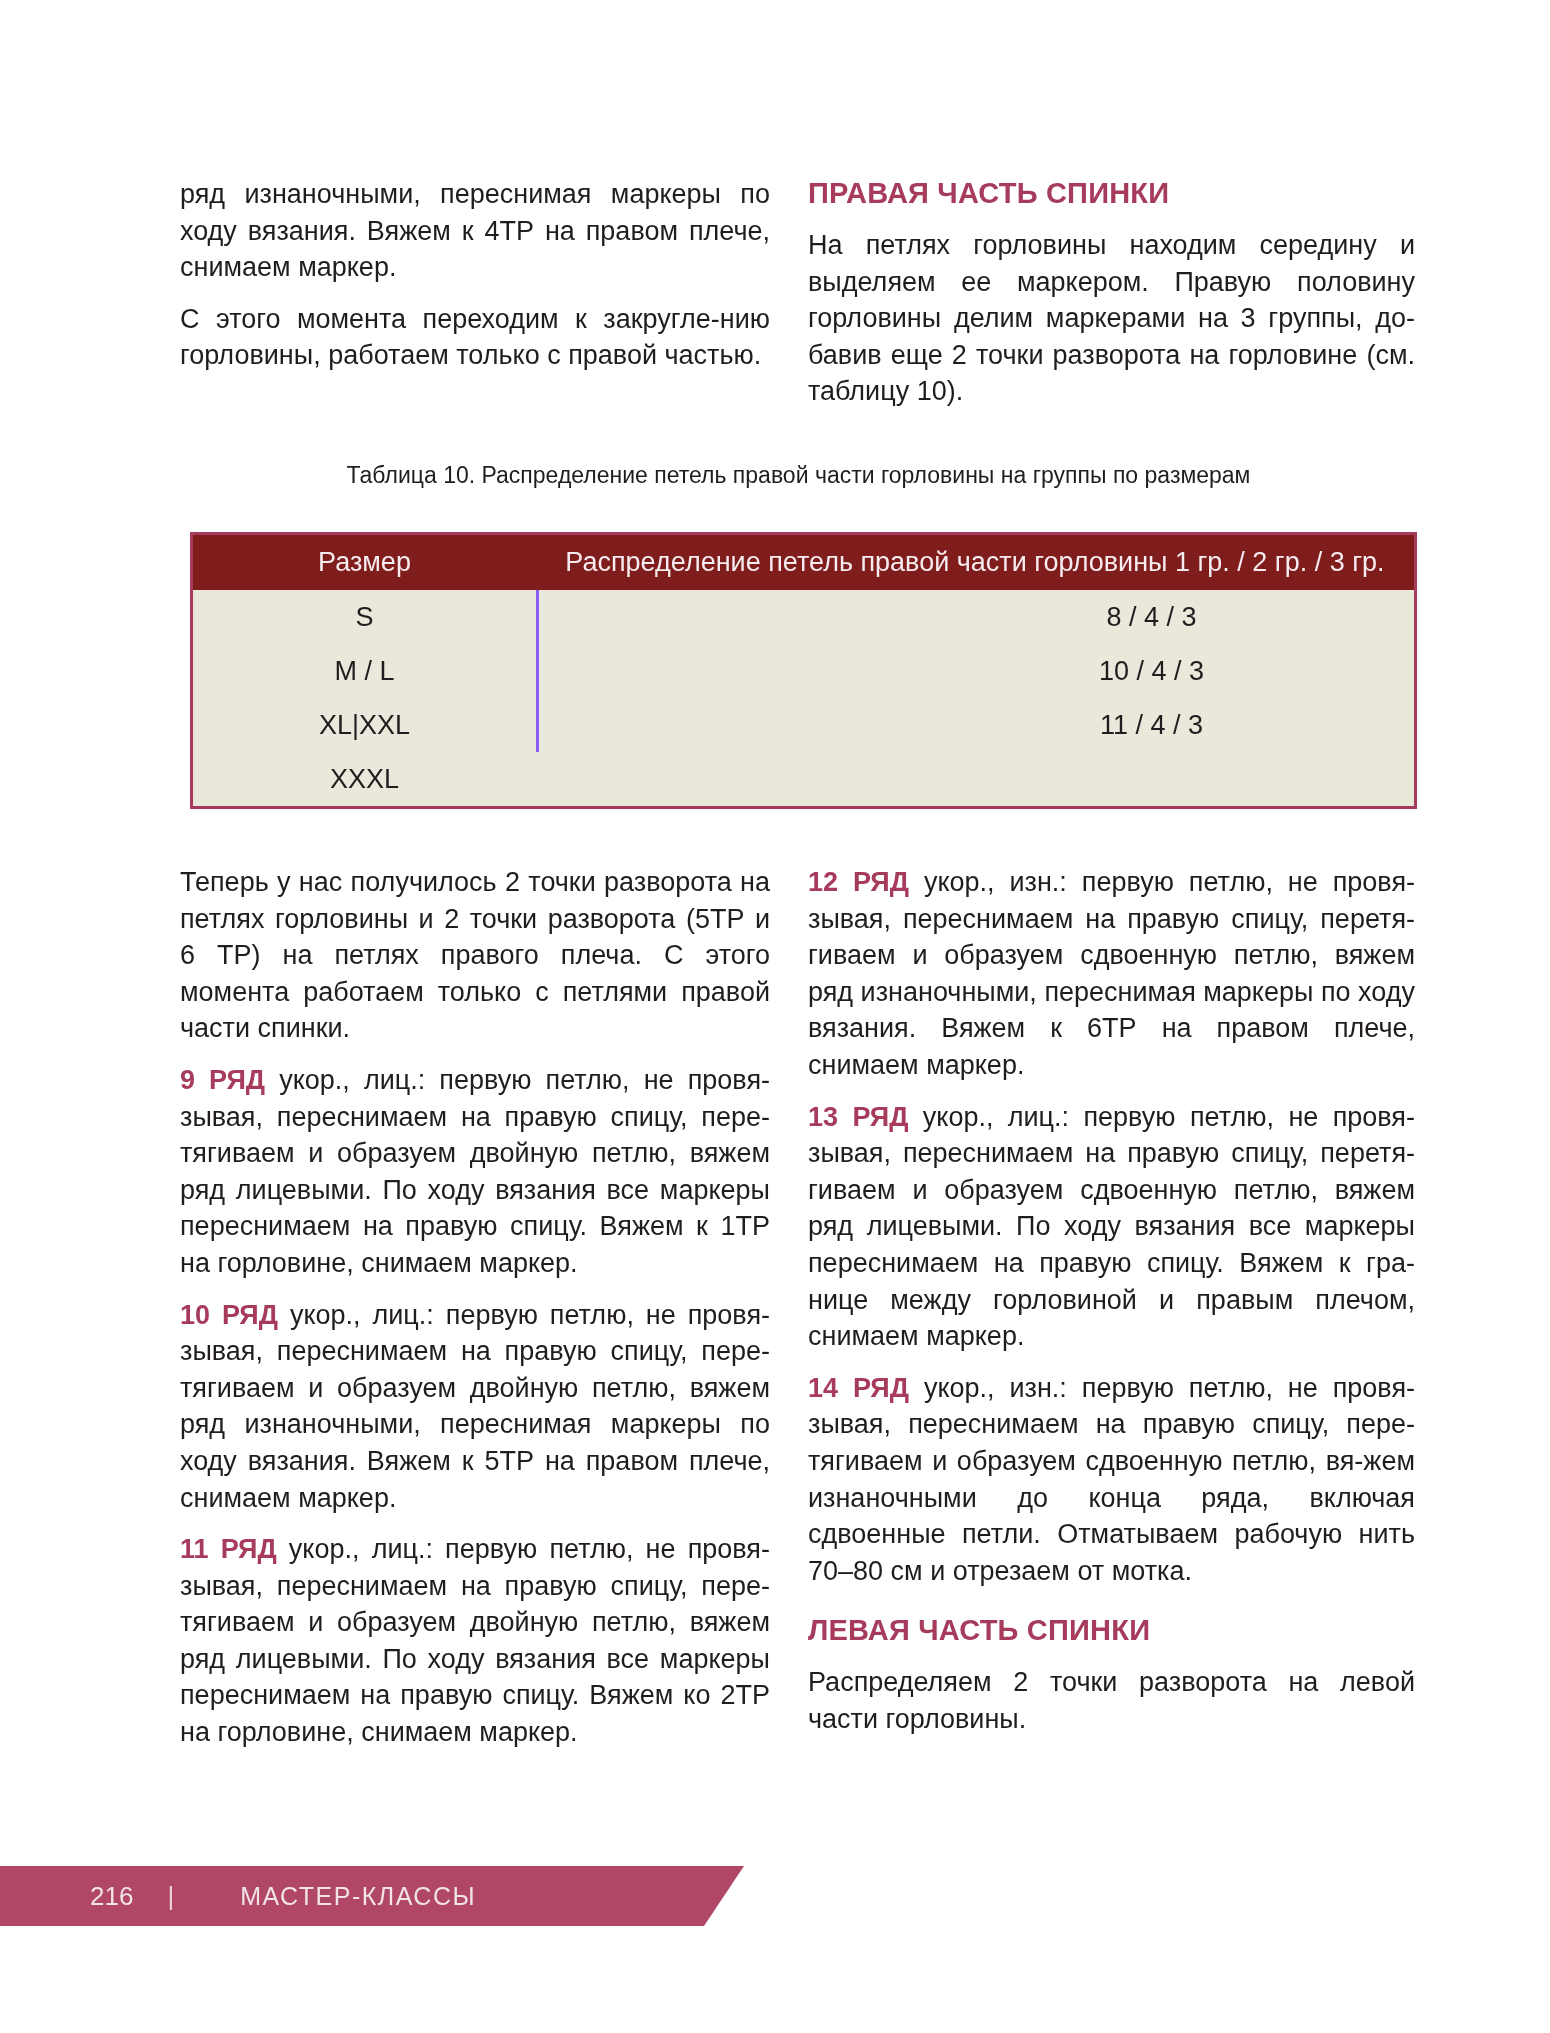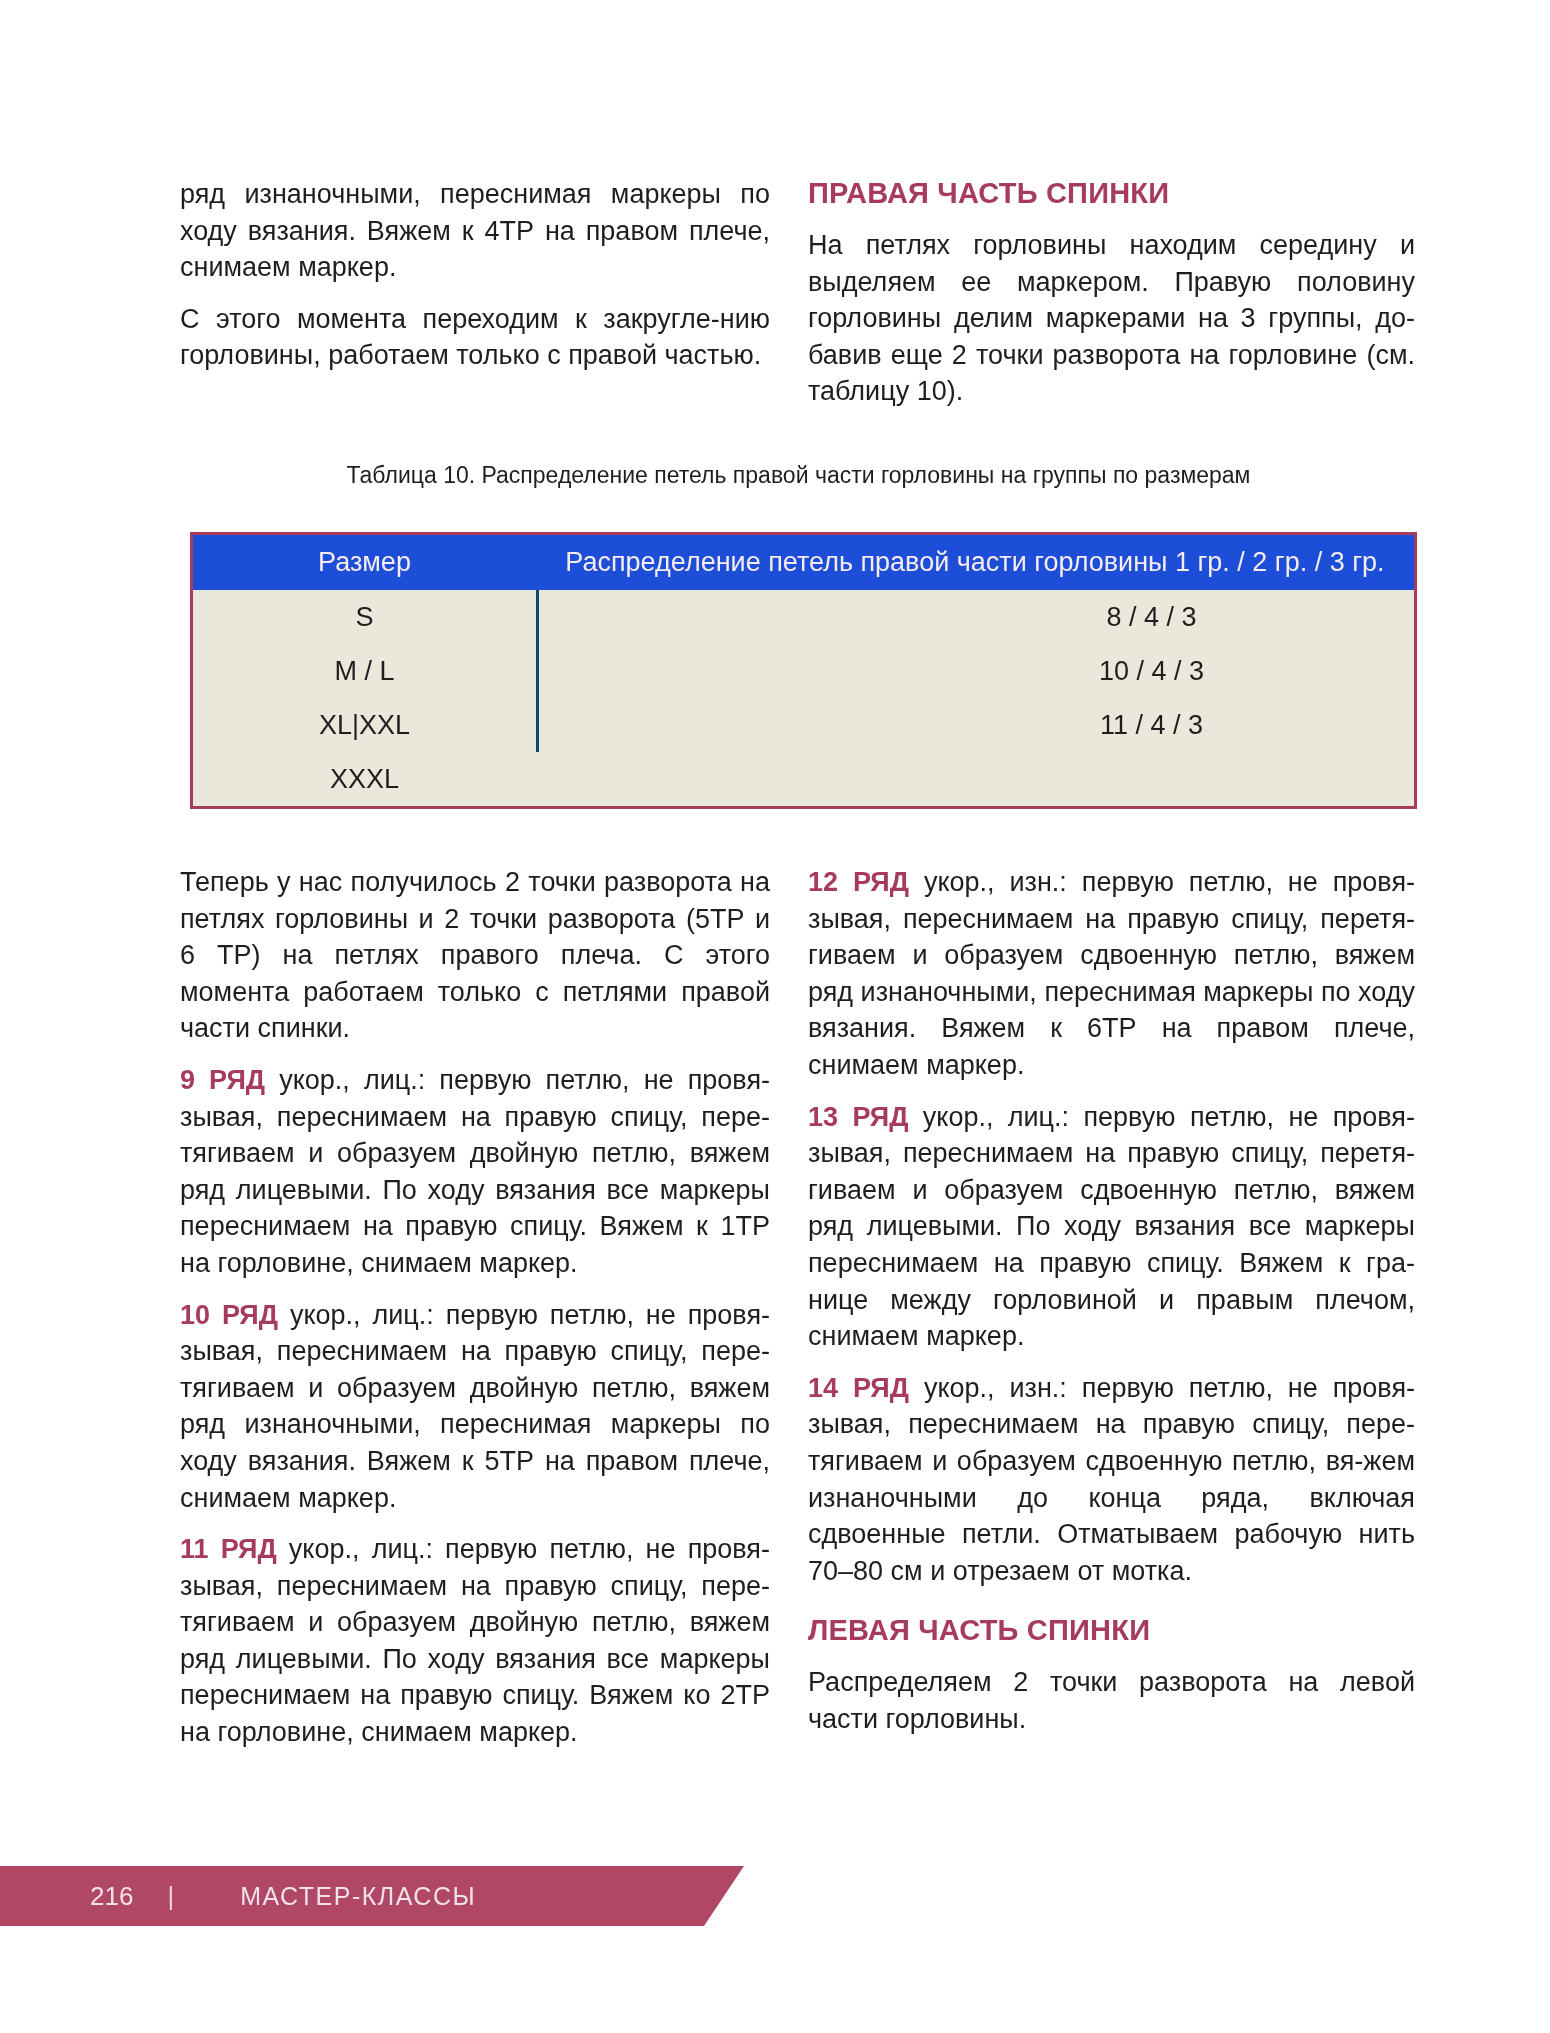--- a/index.html
+++ b/index.html
@@ -38,33 +38,33 @@
   }
   
   .size-table{
     position:absolute;top:532px;left:190px;width:1227px;
     border:3px solid #a63b5c;
     background:#eae8da;
     box-sizing:border-box;
   }
   .t-head{
     display:grid;grid-template-columns:343px 1fr;
-    background:#1d4ed8;color:#f6ebee;
+    background:#7f1d1d;color:#f6ebee;
     height:55px;align-items:center;
     font-size:27px;
   }
   .t-head .hc{text-align:center;}
   .t-row{
     display:grid;grid-template-columns:343px 1fr;
     height:54px;align-items:center;
     font-size:27px;
   }
   .t-row .c1{text-align:center;}
   .t-row .c2{
-    border-left:3px solid #0c4a6e;
+    border-left:3px solid #8b5cf6;
     text-align:center;
     padding-left:350px;
     height:100%;
     display:flex;align-items:center;justify-content:center;
     box-sizing:border-box;
   }
   
   .footer-band{
     position:absolute;top:1866px;left:0;width:744px;height:60px;
     background:#b04767;

